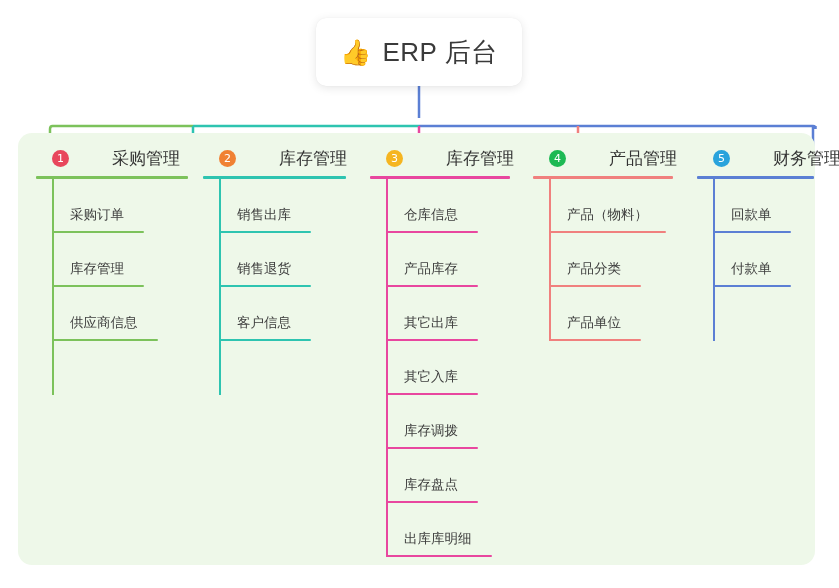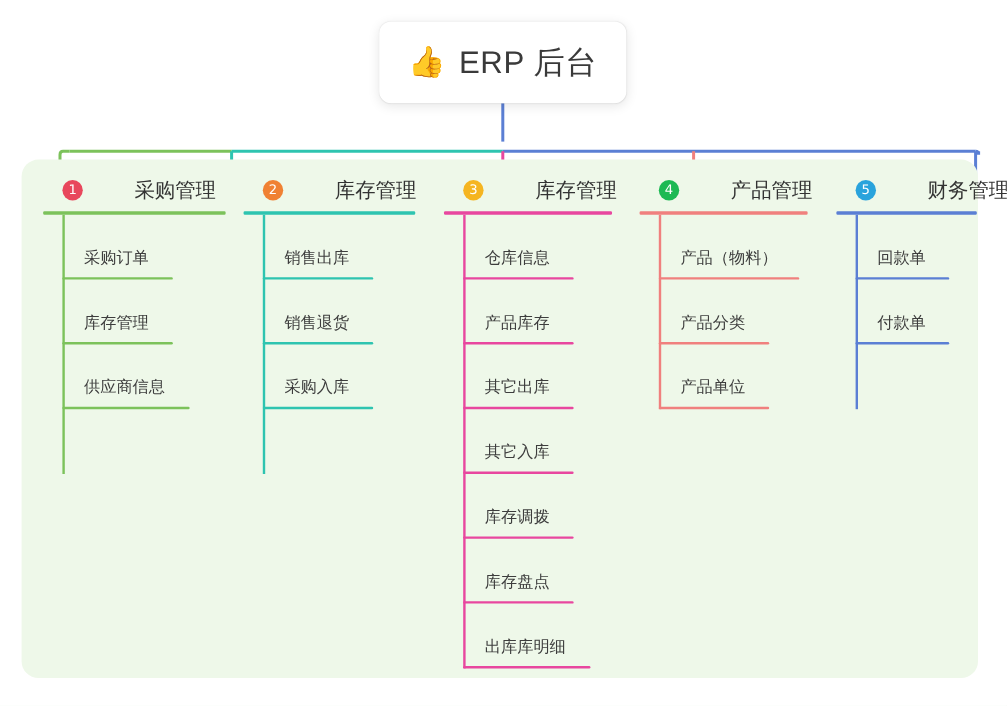--- a/index.html
+++ b/index.html
@@ -200,21 +200,21 @@
         <div class="spine" style="background: rgb(46, 196, 176); height: 216px;"></div>
         <div class="leaf">
           <span class="leaf-label">销售出库</span>
           <span class="leaf-rule" style="background: rgb(46, 196, 176); width: 92px;"></span>
         </div>
         <div class="leaf">
           <span class="leaf-label">销售退货</span>
           <span class="leaf-rule" style="background: rgb(46, 196, 176); width: 92px;"></span>
         </div>
         <div class="leaf">
-          <span class="leaf-label">采购入库</span>
+          <span class="leaf-label">客户信息</span>
           <span class="leaf-rule" style="background: rgb(46, 196, 176); width: 92px;"></span>
         </div>
       </div>
     </div>
     <div class="column" style="left: 370px; width: 140px;">
       <div class="col-header">
         <span class="badge" style="background: rgb(245, 181, 33);">3</span>
         <span class="col-title">库存管理</span>
       </div>
       <div class="col-underline" style="background: rgb(232, 71, 159); width: 140px;"></div>

